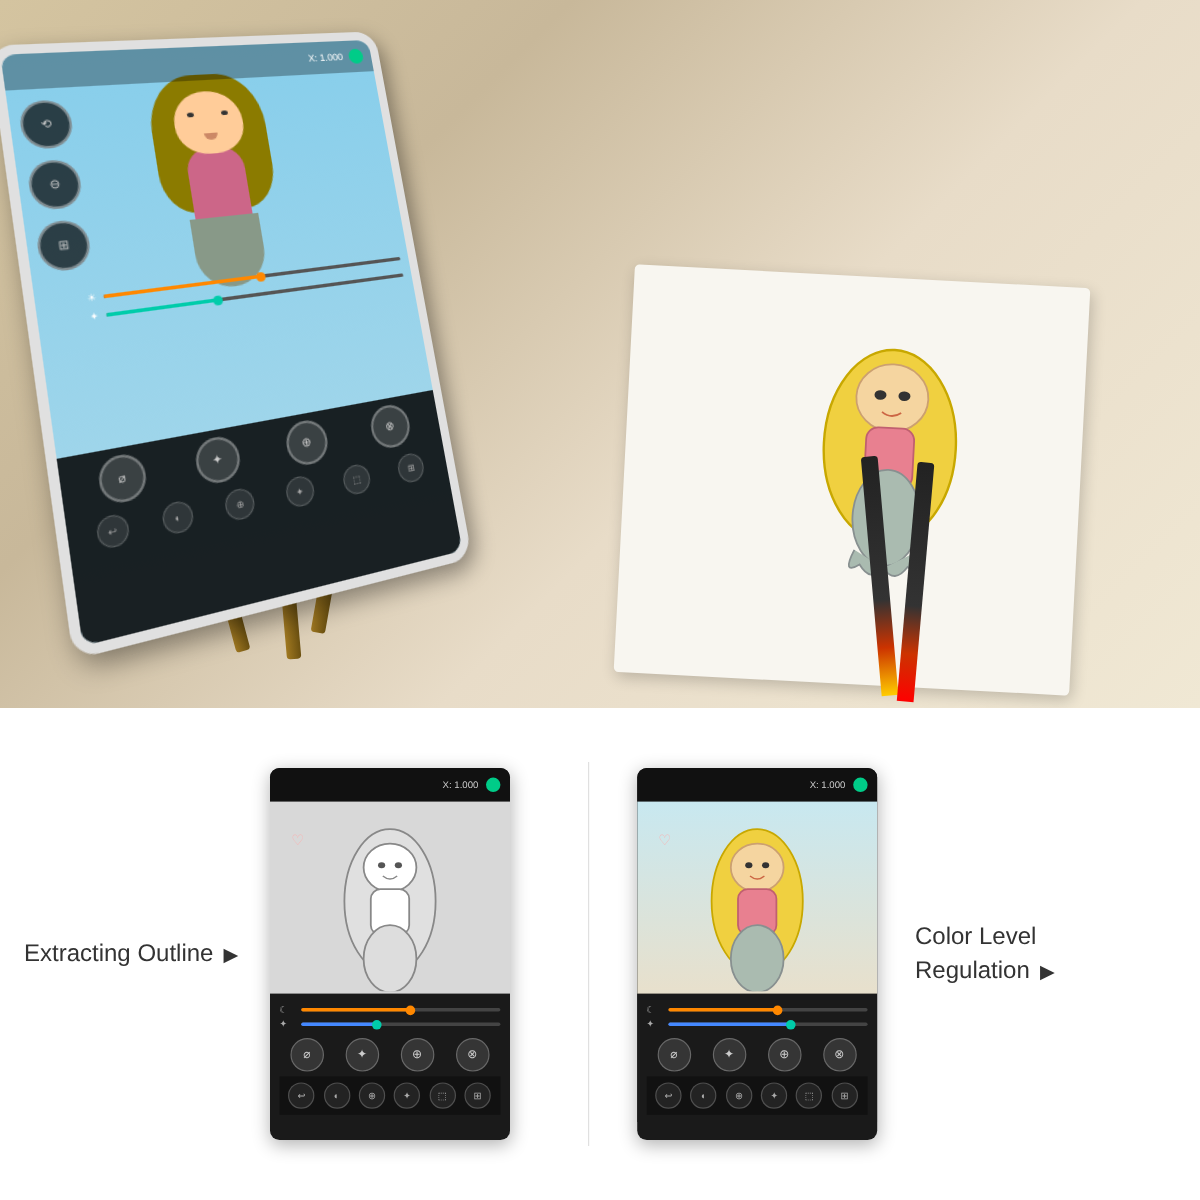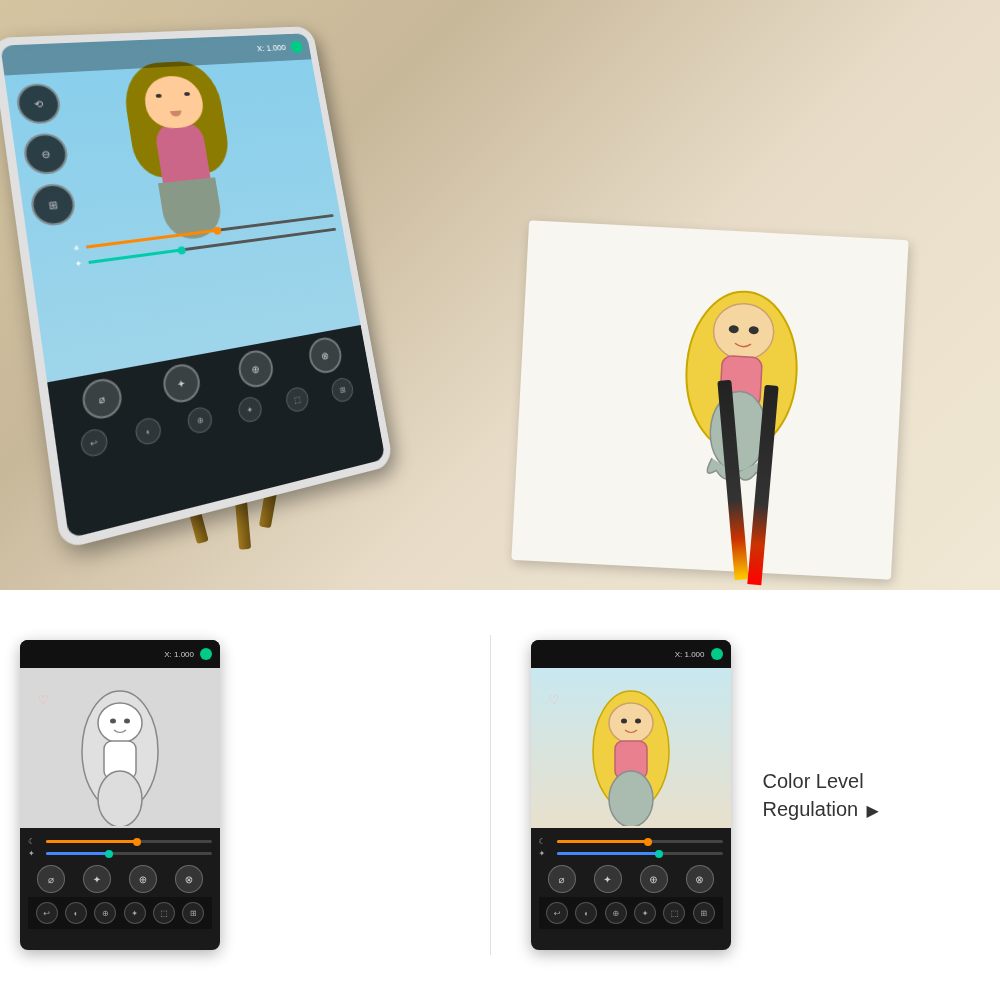--- a/index.html
+++ b/index.html
@@ -576,20 +576,24 @@
 
     <div class="pencil pencil-1"></div>
     <div class="pencil pencil-2"></div>
 
   </div>
 </div>
 
 <div class="bottom-section">
 
   <div class="feature-item">
+    <div class="feature-label">
+      <span class="feature-title">Extracting Outline</span>
+      <span class="feature-arrow">▶</span>
+    </div>
 
     <div class="app-mockup">
       <div class="app-topbar">
         <span class="app-x-label">X: 1.000</span>
         <div class="app-green-dot"></div>
       </div>
 
       <div class="app-canvas">
         <div class="heart-icon">♡</div>
 

